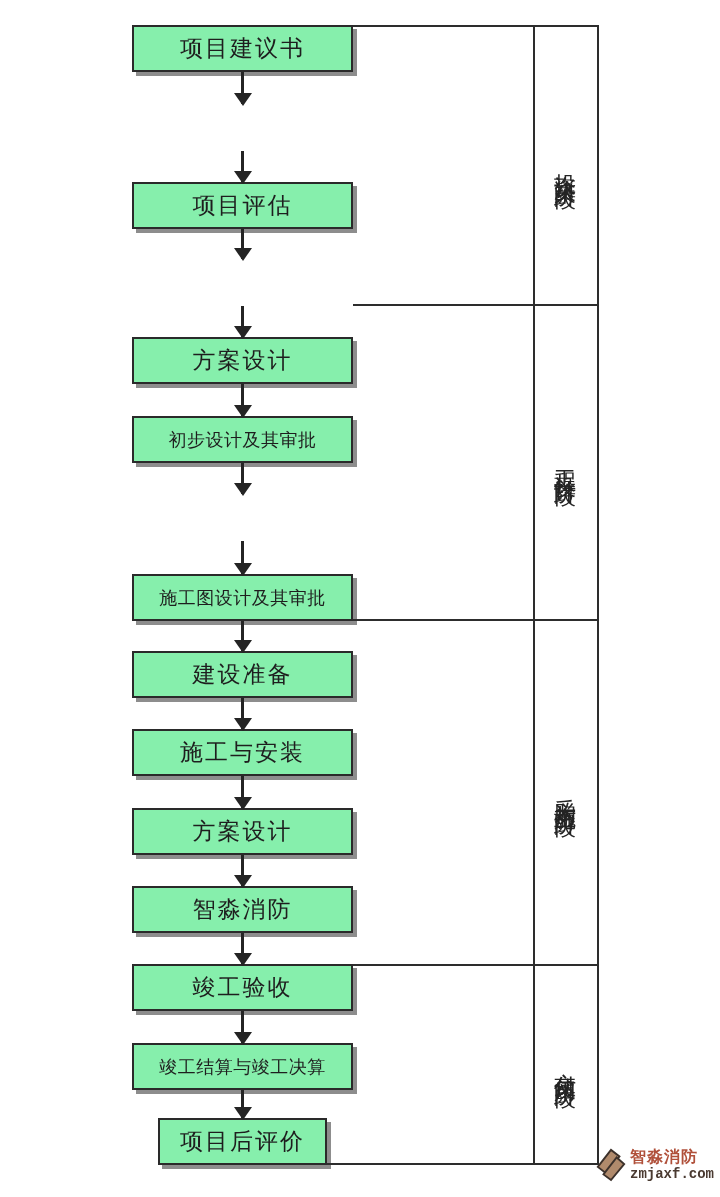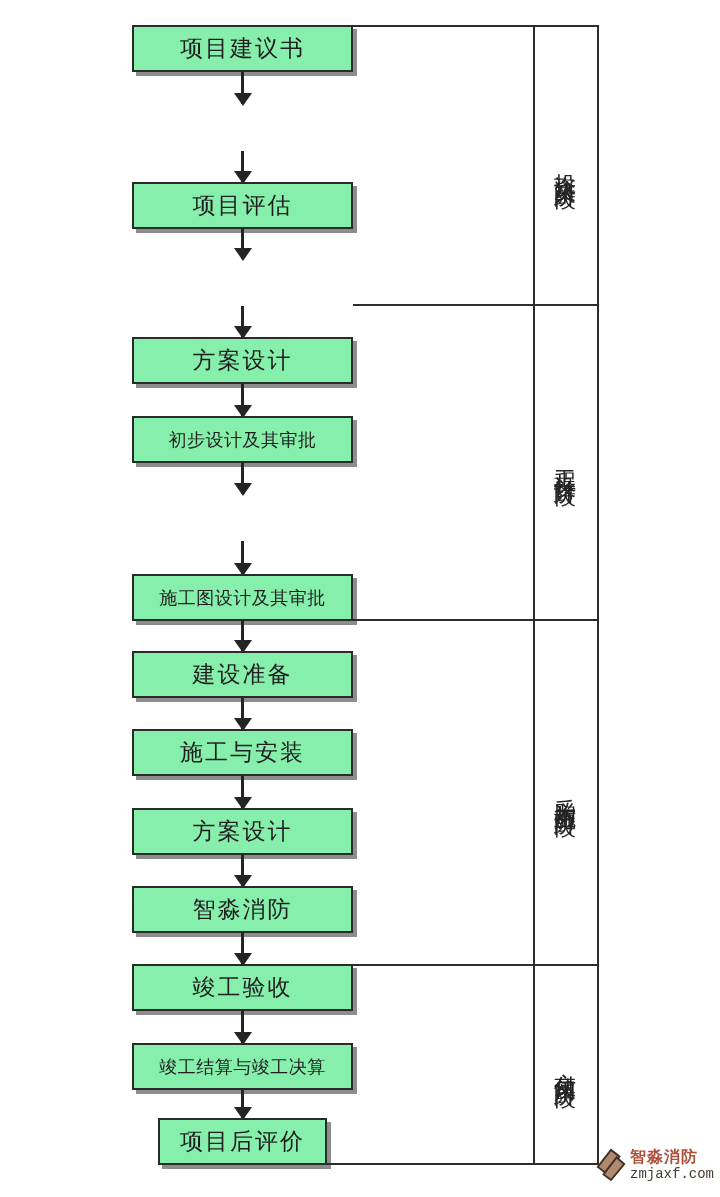--- a/index.html
+++ b/index.html
@@ -104,21 +104,21 @@
   .logo-text { line-height: 1; }
   .logo-brand {
     font-family: "Liberation Sans", "DejaVu Sans", sans-serif;
     font-weight: bold;
     font-size: 16px;
     letter-spacing: 1px;
     color: #b0503a;
   }
   .logo-domain {
     font-family: "Liberation Mono", "DejaVu Sans Mono", monospace;
-    font-weight: normal;
+    font-weight: bold;
     font-size: 14px;
     color: #4a3a31;
     margin-top: 2px;
   }
 </style>
 </head>
 <body>
 
 <div class="canvas">
 

